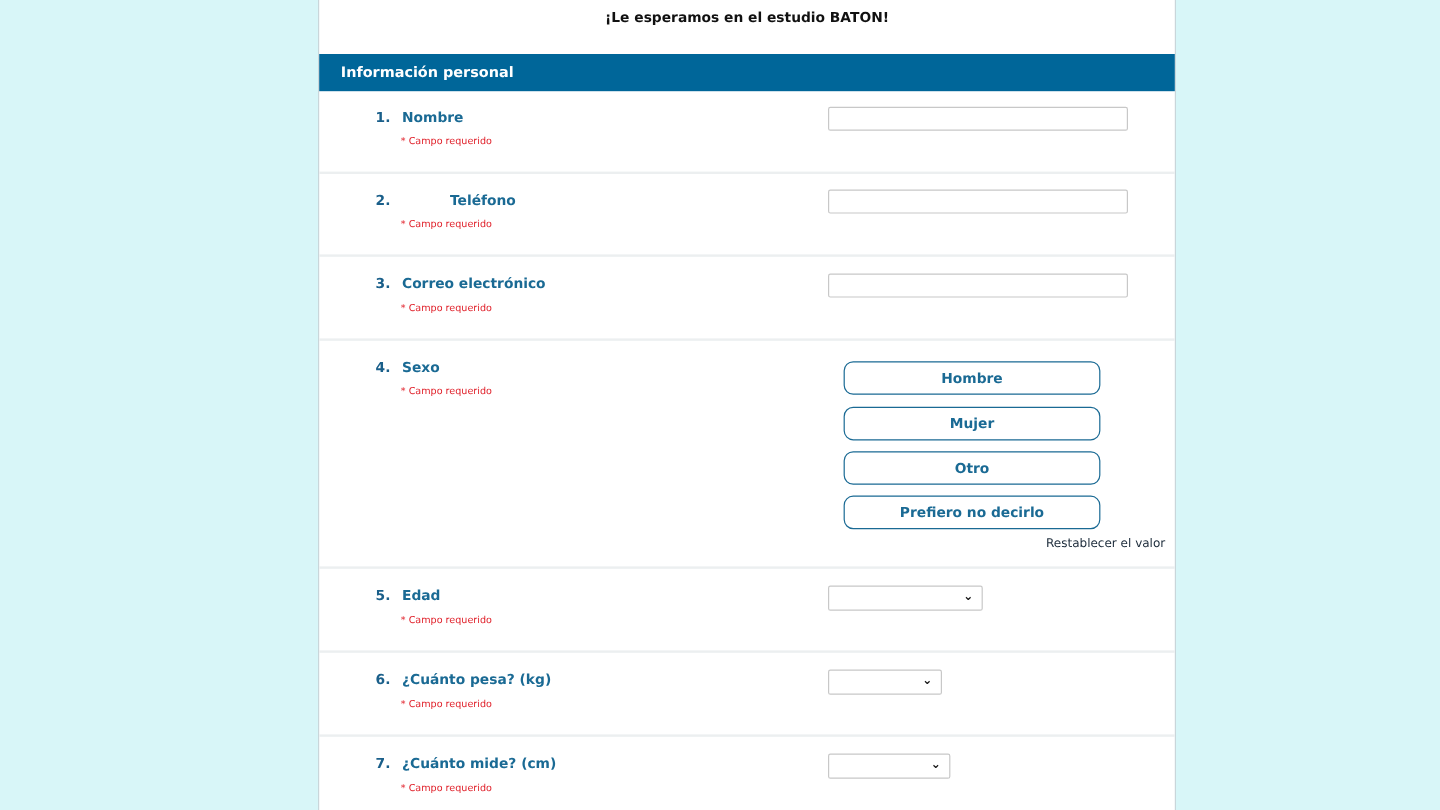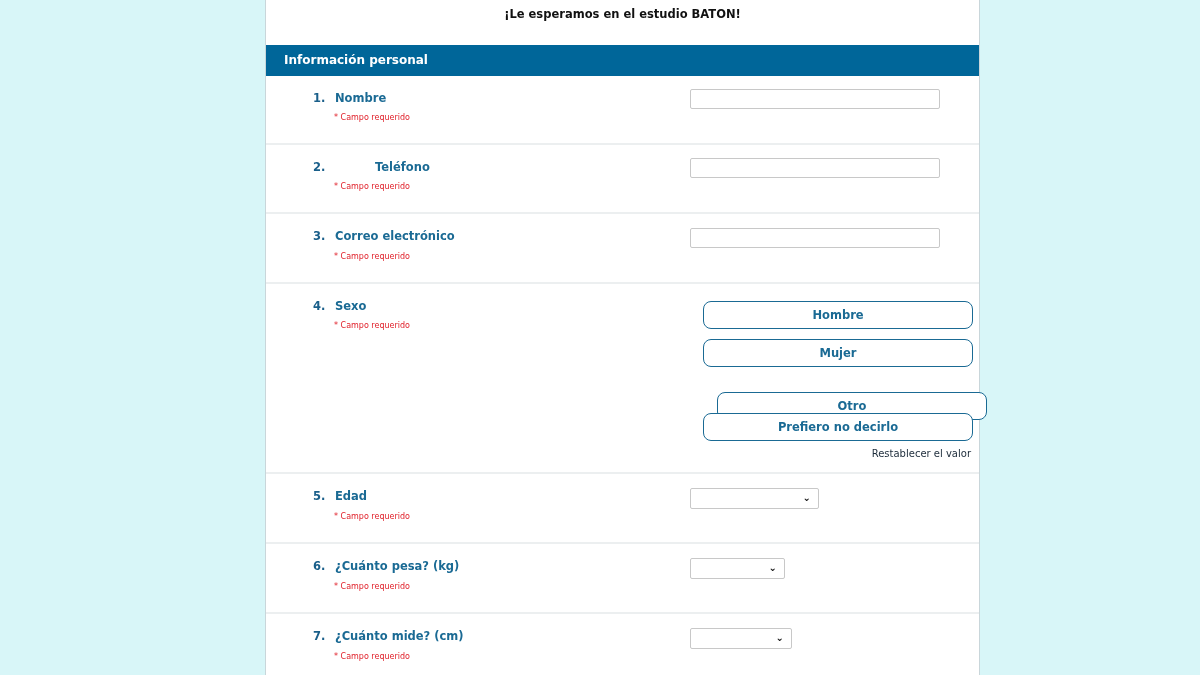--- a/index.html
+++ b/index.html
@@ -32,21 +32,21 @@
     position:absolute; left:69px; font-size:11.5px; font-weight:bold; color:#1a6a94;
   }
   .q-req {
     position:absolute; left:68px; font-size:8px; color:#e0202a;
   }
   .text-input {
     position:absolute; left:424px; width:250px; height:20px;
     border:1px solid #c8c8c8; border-radius:2px; box-sizing:border-box; background:#fff;
   }
   .choice {
-    position:absolute; left:437px; width:270px; height:28px; box-sizing:border-box;
+    position:absolute; left:437px; width:214px; height:28px; box-sizing:border-box;
     border:1.5px solid #1a6a94; border-radius:8px; background:#fff;
     display:flex; align-items:center; justify-content:center;
     font-size:11.5px; font-weight:bold; color:#1a6a94;
   }
   .reset {
     position:absolute; right:8px; font-size:10px; color:#1c2b3a;
   }
   .select {
     position:absolute; left:424px; height:21px; box-sizing:border-box;
     border:1px solid #c8c8c8; border-radius:2px; background:#fff;
@@ -82,21 +82,21 @@
     <span class="q-req" style="top:38px;">* Campo requerido</span>
     <input class="text-input" style="top: 14px;" value="">
   </div>
 
   <div class="q" style="height:190px;">
     <span class="q-num" style="top:15px;">4.</span>
     <span class="q-label" style="top:15px;">Sexo</span>
     <span class="q-req" style="top:37px;">* Campo requerido</span>
     <div class="choice" style="top:17px;">Hombre</div>
     <div class="choice" style="top:55px;">Mujer</div>
-    <div class="choice" style="top:108px;margin-left:14px;">Otro</div>
+    <div class="choice" style="top:92px;">Otro</div>
     <div class="choice" style="top:129px;">Prefiero no decirlo</div>
     <span class="reset" style="top:164px;">Restablecer el valor</span>
   </div>
 
   <div class="q" style="height:70px;">
     <span class="q-num" style="top:15px;">5.</span>
     <span class="q-label" style="top:15px;">Edad</span>
     <span class="q-req" style="top:38px;">* Campo requerido</span>
     <div class="select" style="top:14px; width:129px;">
       <span></span>

